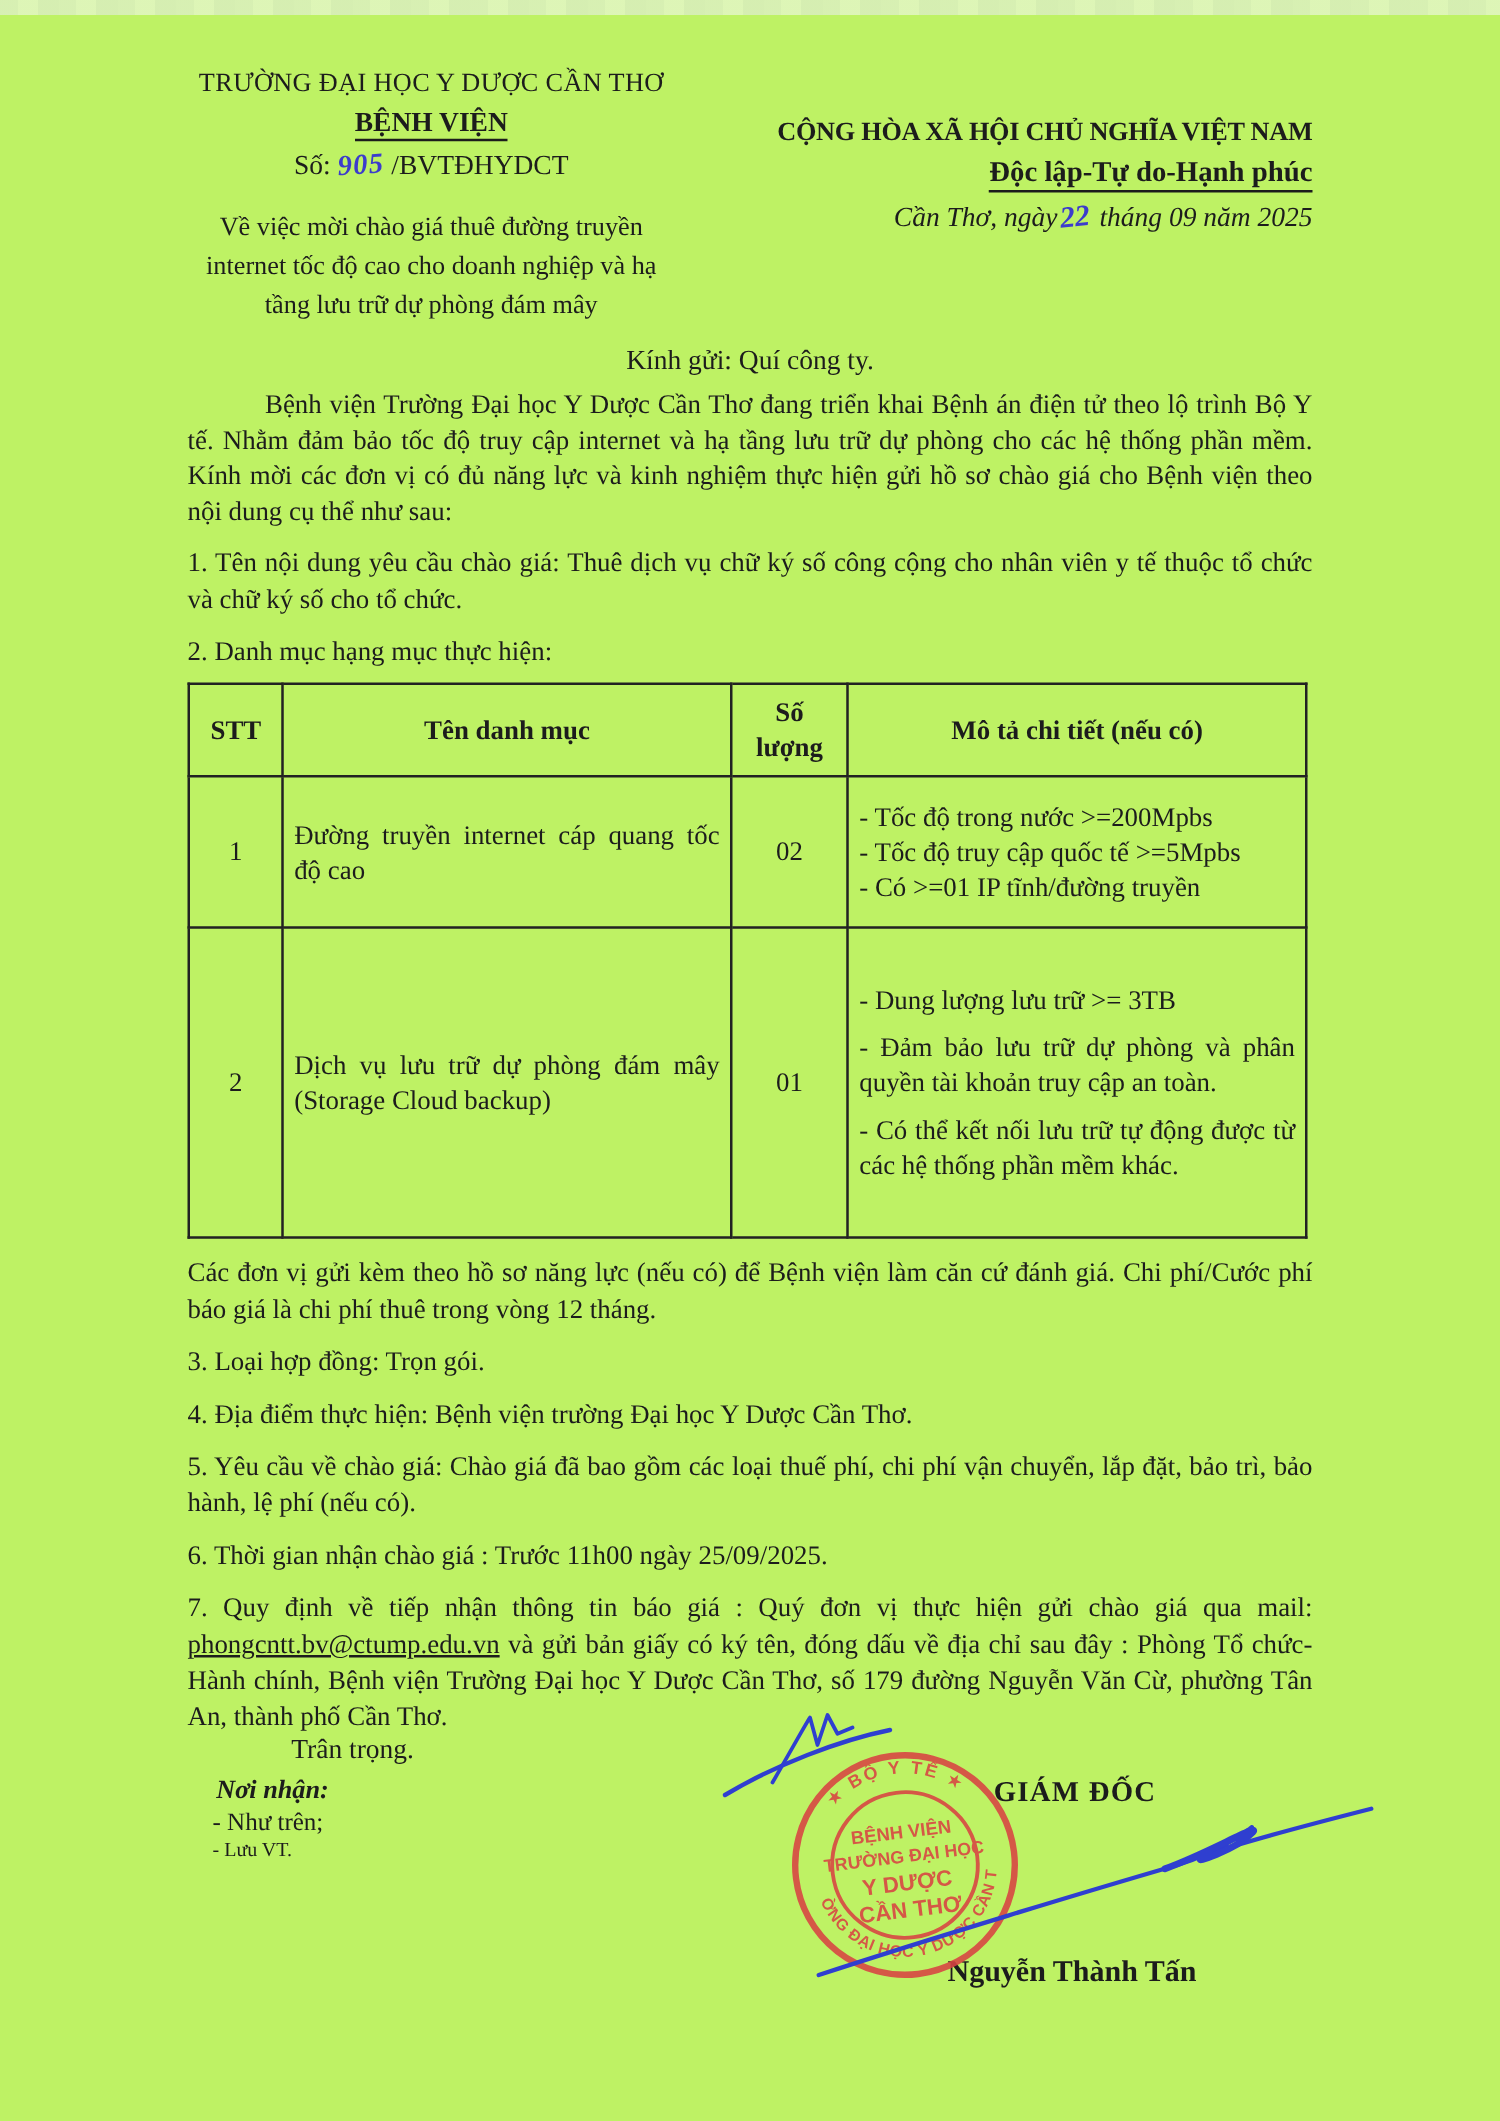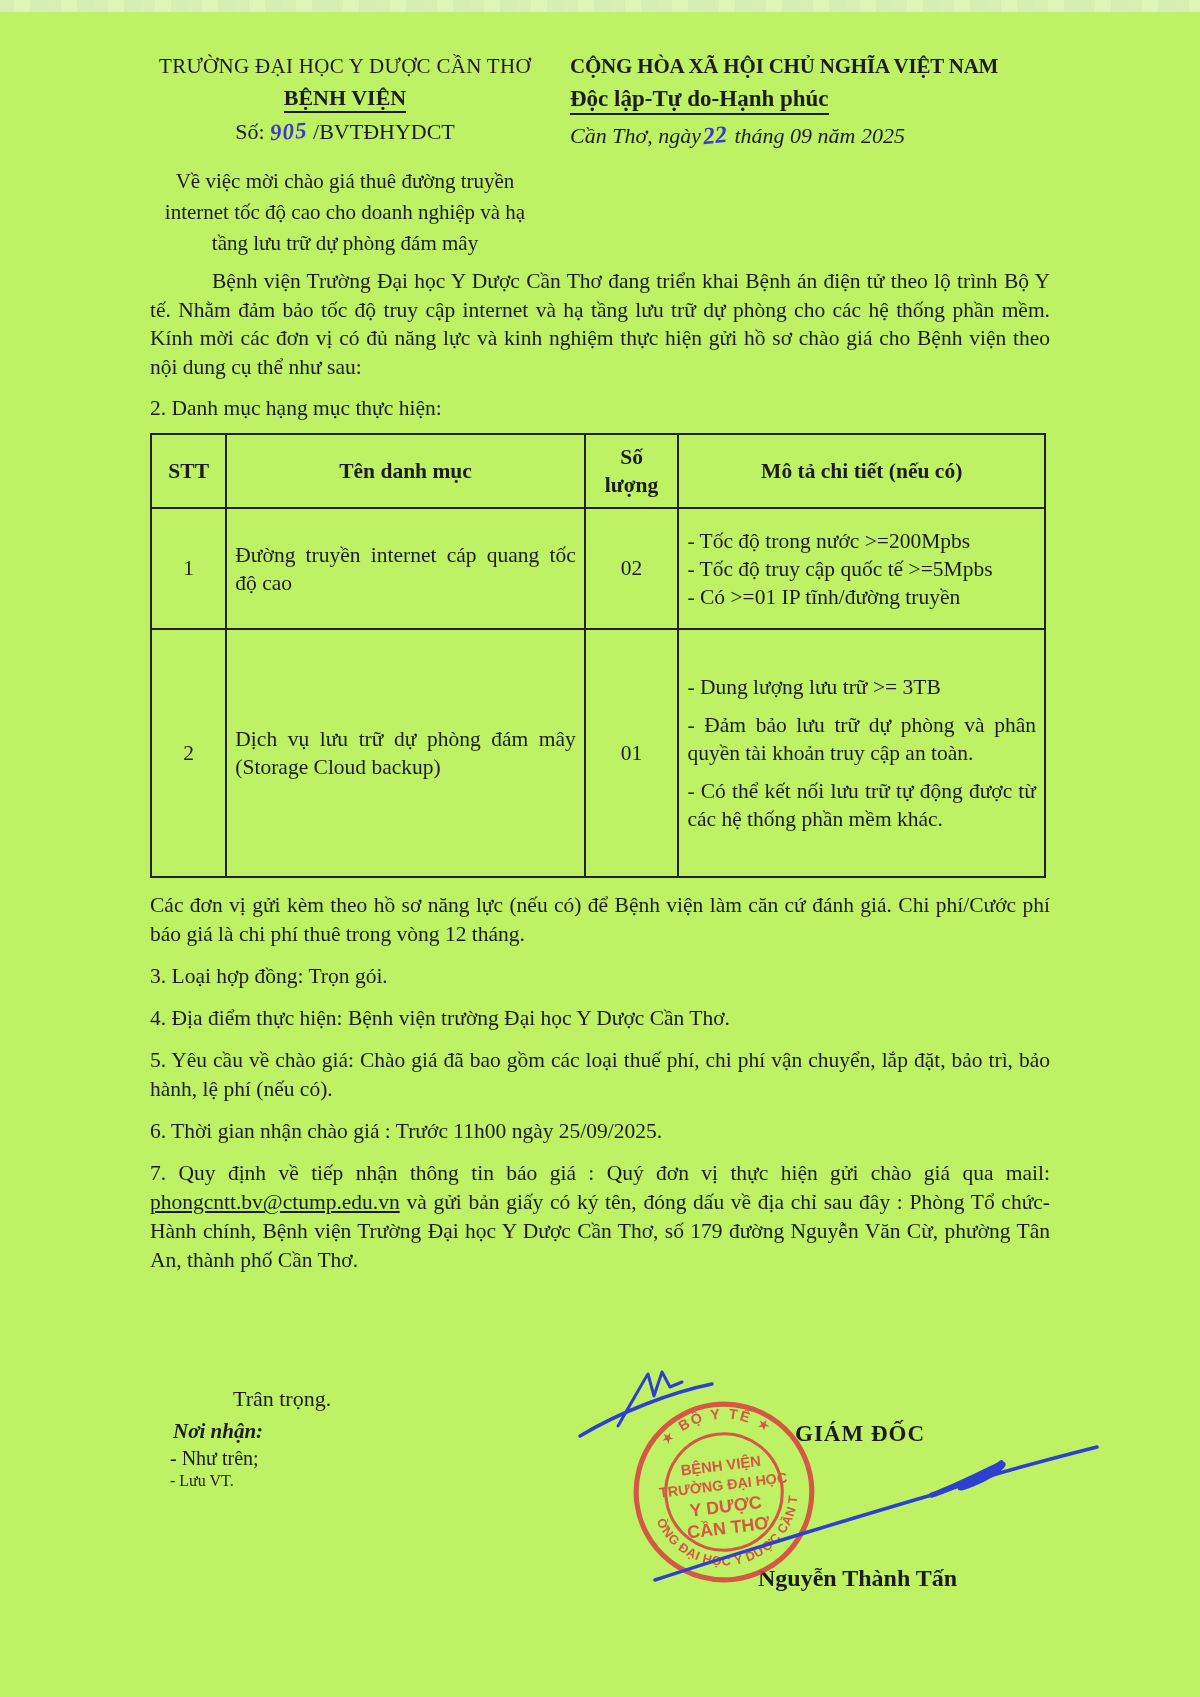--- a/index.html
+++ b/index.html
@@ -15,21 +15,21 @@
     padding:54px 150px 0 150px;
   }
   .scan-artifact{
     position:absolute;top:0;left:0;width:100%;height:12px;
     background:repeating-linear-gradient(90deg,#eceef3 0 14px,#f7f8fa 14px 30px,#e9ebf1 30px 47px);
     opacity:.55;
   }
   
   .hdr{display:flex;gap:30px;}
   .hdr-left{width:390px;text-align:center;}
-  .hdr-right{width:480px;text-align:left;}
+  .hdr-right{width:480px;text-align:right;margin-top:39px;}
   .org-parent{font-size:21px;letter-spacing:.3px;white-space:nowrap;}
   .org-unit{font-size:22px;font-weight:bold;margin-top:6px;}
   .org-unit span{border-bottom:2px solid #1c1c1c;padding-bottom:1px;}
   .doc-no{font-size:22px;margin-top:8px;}
   .subject{font-size:21px;line-height:31px;margin-top:21px;}
   .motto1{font-size:21px;font-weight:bold;white-space:nowrap;letter-spacing:-.2px;}
   .motto2{font-size:23px;font-weight:bold;margin-top:7px;}
   .motto2 span{border-bottom:2px solid #1c1c1c;padding-bottom:2px;}
   .dateline{font-size:22px;font-style:italic;margin-top:10px;}
   .hand{color:#3c3ccc;font-style:italic;display:inline-block;}
@@ -89,21 +89,23 @@
       <div class="subject">Về việc mời chào giá thuê đường truyền internet tốc độ cao cho doanh nghiệp và hạ tầng lưu trữ dự phòng đám mây</div>
     </div>
     <div class="hdr-right">
       <div class="motto1">CỘNG HÒA XÃ HỘI CHỦ NGHĨA VIỆT NAM</div>
       <div class="motto2"><span>Độc lập-Tự do-Hạnh phúc</span></div>
       <div class="dateline"><span>Cần Thơ, ngày</span><span class="hand hand-day">22</span><span> tháng 09 năm 2025</span></div>
     </div>
   </div>
 
   <div class="body-text">
+    <div class="salutation">Kính gửi: Quí công ty.</div>
     <p class="para indent">Bệnh viện Trường Đại học Y Dược Cần Thơ đang triển khai Bệnh án điện tử theo lộ trình Bộ Y tế. Nhằm đảm bảo tốc độ truy cập internet và hạ tầng lưu trữ dự phòng cho các hệ thống phần mềm. Kính mời các đơn vị có đủ năng lực và kinh nghiệm thực hiện gửi hồ sơ chào giá cho Bệnh viện theo nội dung cụ thể như sau:</p>
+    <p class="item">1. Tên nội dung yêu cầu chào giá: Thuê dịch vụ chữ ký số công cộng cho nhân viên y tế thuộc tổ chức và chữ ký số cho tổ chức.</p>
     <p class="item">2. Danh mục hạng mục thực hiện:</p>
 
     <table class="doc-table">
       <tbody>
           <tr>
         <th class="c-stt">STT</th>
         <th class="c-name">Tên danh mục</th>
         <th class="c-qty">Số lượng</th>
         <th class="c-desc">Mô tả chi tiết (nếu có)</th>
       </tr>

